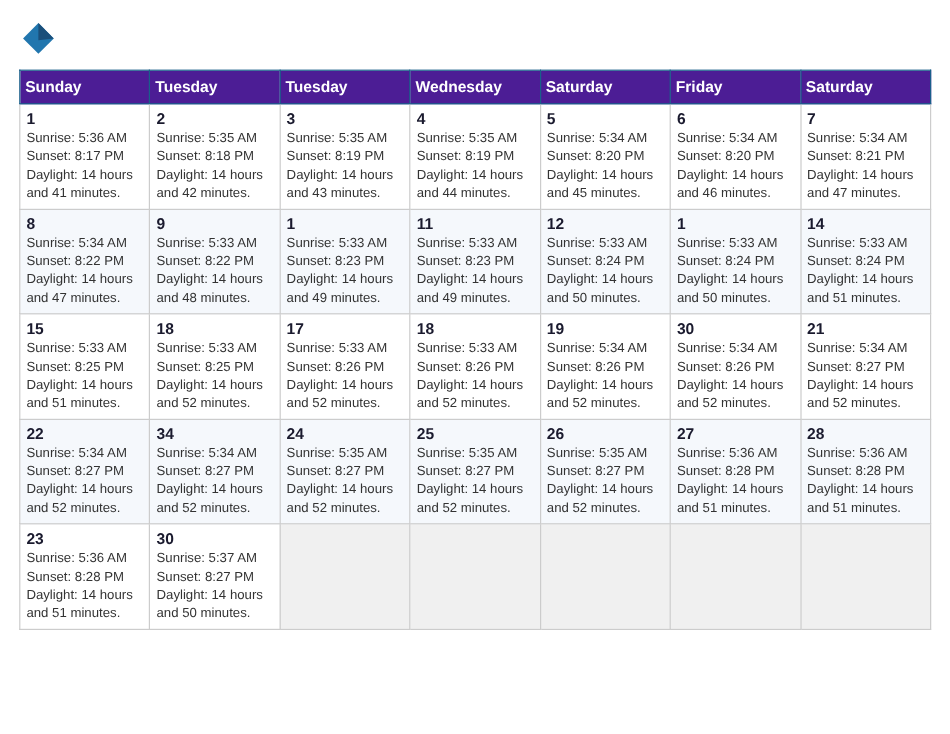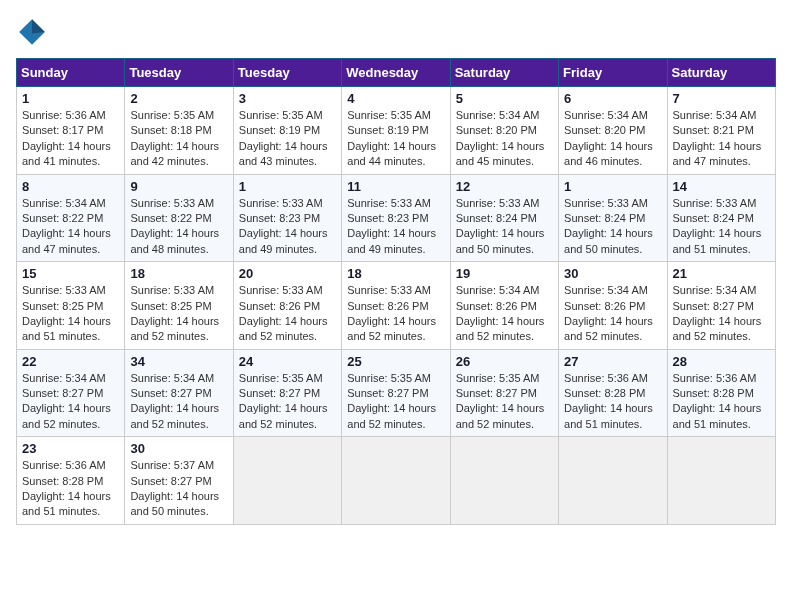--- a/index.html
+++ b/index.html
@@ -137,21 +137,21 @@
         <td><span class="day-number">9</span><span class="cell-text">Sunrise: 5:33 AM<br>Sunset: 8:22 PM<br>Daylight: 14 hours and 48 minutes.</span></td>
         <td><span class="day-number">1</span><span class="cell-text">Sunrise: 5:33 AM<br>Sunset: 8:23 PM<br>Daylight: 14 hours and 49 minutes.</span></td>
         <td><span class="day-number">11</span><span class="cell-text">Sunrise: 5:33 AM<br>Sunset: 8:23 PM<br>Daylight: 14 hours and 49 minutes.</span></td>
         <td><span class="day-number">12</span><span class="cell-text">Sunrise: 5:33 AM<br>Sunset: 8:24 PM<br>Daylight: 14 hours and 50 minutes.</span></td>
         <td><span class="day-number">1</span><span class="cell-text">Sunrise: 5:33 AM<br>Sunset: 8:24 PM<br>Daylight: 14 hours and 50 minutes.</span></td>
         <td><span class="day-number">14</span><span class="cell-text">Sunrise: 5:33 AM<br>Sunset: 8:24 PM<br>Daylight: 14 hours and 51 minutes.</span></td>
       </tr>
       <tr>
         <td><span class="day-number">15</span><span class="cell-text">Sunrise: 5:33 AM<br>Sunset: 8:25 PM<br>Daylight: 14 hours and 51 minutes.</span></td>
         <td><span class="day-number">18</span><span class="cell-text">Sunrise: 5:33 AM<br>Sunset: 8:25 PM<br>Daylight: 14 hours and 52 minutes.</span></td>
-        <td><span class="day-number">20</span><span class="cell-text">Sunrise: 5:33 AM<br>Sunset: 8:26 PM<br>Daylight: 14 hours and 52 minutes.</span></td>
+        <td><span class="day-number">17</span><span class="cell-text">Sunrise: 5:33 AM<br>Sunset: 8:26 PM<br>Daylight: 14 hours and 52 minutes.</span></td>
         <td><span class="day-number">18</span><span class="cell-text">Sunrise: 5:33 AM<br>Sunset: 8:26 PM<br>Daylight: 14 hours and 52 minutes.</span></td>
         <td><span class="day-number">19</span><span class="cell-text">Sunrise: 5:34 AM<br>Sunset: 8:26 PM<br>Daylight: 14 hours and 52 minutes.</span></td>
         <td><span class="day-number">30</span><span class="cell-text">Sunrise: 5:34 AM<br>Sunset: 8:26 PM<br>Daylight: 14 hours and 52 minutes.</span></td>
         <td><span class="day-number">21</span><span class="cell-text">Sunrise: 5:34 AM<br>Sunset: 8:27 PM<br>Daylight: 14 hours and 52 minutes.</span></td>
       </tr>
       <tr>
         <td><span class="day-number">22</span><span class="cell-text">Sunrise: 5:34 AM<br>Sunset: 8:27 PM<br>Daylight: 14 hours and 52 minutes.</span></td>
         <td><span class="day-number">34</span><span class="cell-text">Sunrise: 5:34 AM<br>Sunset: 8:27 PM<br>Daylight: 14 hours and 52 minutes.</span></td>
         <td><span class="day-number">24</span><span class="cell-text">Sunrise: 5:35 AM<br>Sunset: 8:27 PM<br>Daylight: 14 hours and 52 minutes.</span></td>
         <td><span class="day-number">25</span><span class="cell-text">Sunrise: 5:35 AM<br>Sunset: 8:27 PM<br>Daylight: 14 hours and 52 minutes.</span></td>

